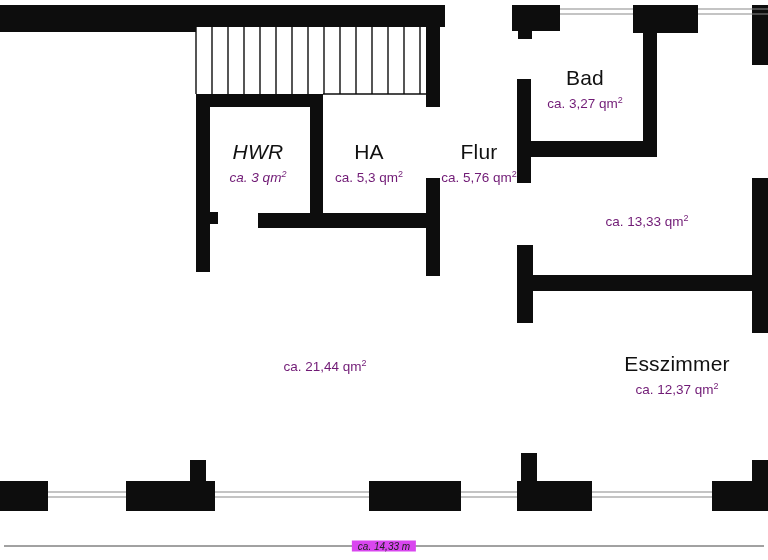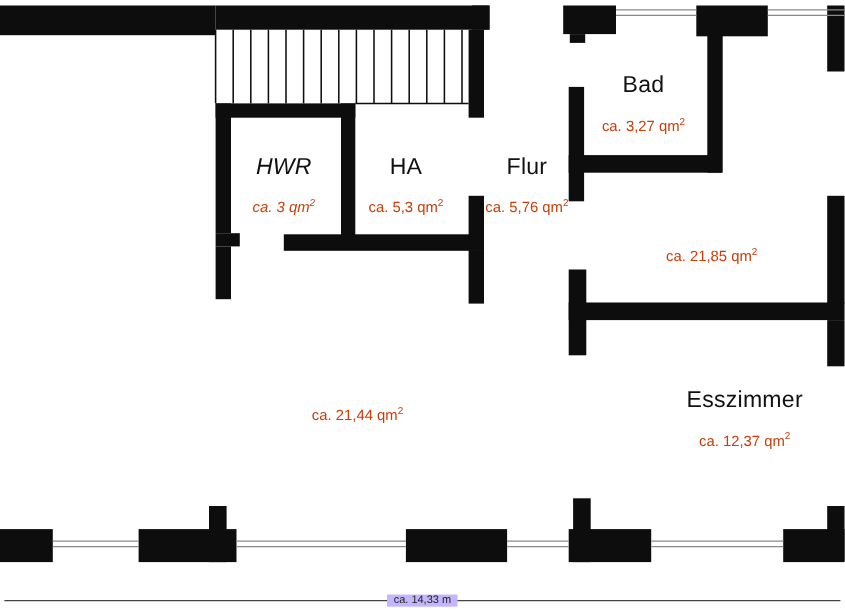--- a/index.html
+++ b/index.html
@@ -39,35 +39,36 @@
     display: block;
     font-size: 21px;
     font-weight: 400;
     letter-spacing: 0.2px;
     color: #111111;
   }
   .room-area {
     display: block;
     font-size: 13.5px;
     font-weight: 400;
-    margin-top: 19px;
-    color: #c2410c;
+    margin-top: 8px;
+    color: #701a75;
   }
   .room-area sup {
     font-size: 9px;
     vertical-align: super;
     line-height: 0;
   }
   .dim-label {
     position: absolute;
     font-size: 10px;
     color: #222222;
-    background: #c4b5fd;
+    background: #d946ef;
     padding: 0 6px;
     white-space: nowrap;
+    font-style: italic;
   }
 </style>
 </head>
 <body>
 
 <div id="plan">
 
   <svg viewBox="0 0 768 560" xmlns="http://www.w3.org/2000/svg">
 
     <g fill="#0d0d0d">
@@ -180,21 +181,21 @@
     <span class="room-name">Flur</span>
     <span class="room-area"><span>ca. 5,76 qm</span><sup>2</sup></span>
   </div>
 
   <div class="label-group" style="left: 585px; top: 67px; transform: translateX(-50%); text-align: center;">
     <span class="room-name">Bad</span>
     <span class="room-area"><span>ca. 3,27 qm</span><sup>2</sup></span>
   </div>
 
   <div class="label-group" style="left: 647px; top: 207px; transform: translateX(-50%);">
-    <span class="room-area"><span>ca. 21,85 qm</span><sup>2</sup></span>
+    <span class="room-area"><span>ca. 13,33 qm</span><sup>2</sup></span>
   </div>
 
   <div class="label-group" style="left: 325px; top: 352px; transform: translateX(-50%);">
     <span class="room-area"><span>ca. 21,44 qm</span><sup>2</sup></span>
   </div>
 
   <div class="label-group" style="left: 677px; top: 353px; transform: translateX(-50%);">
     <span class="room-name">Esszimmer</span>
     <span class="room-area"><span>ca.  12,37 qm</span><sup>2</sup></span>
   </div>

